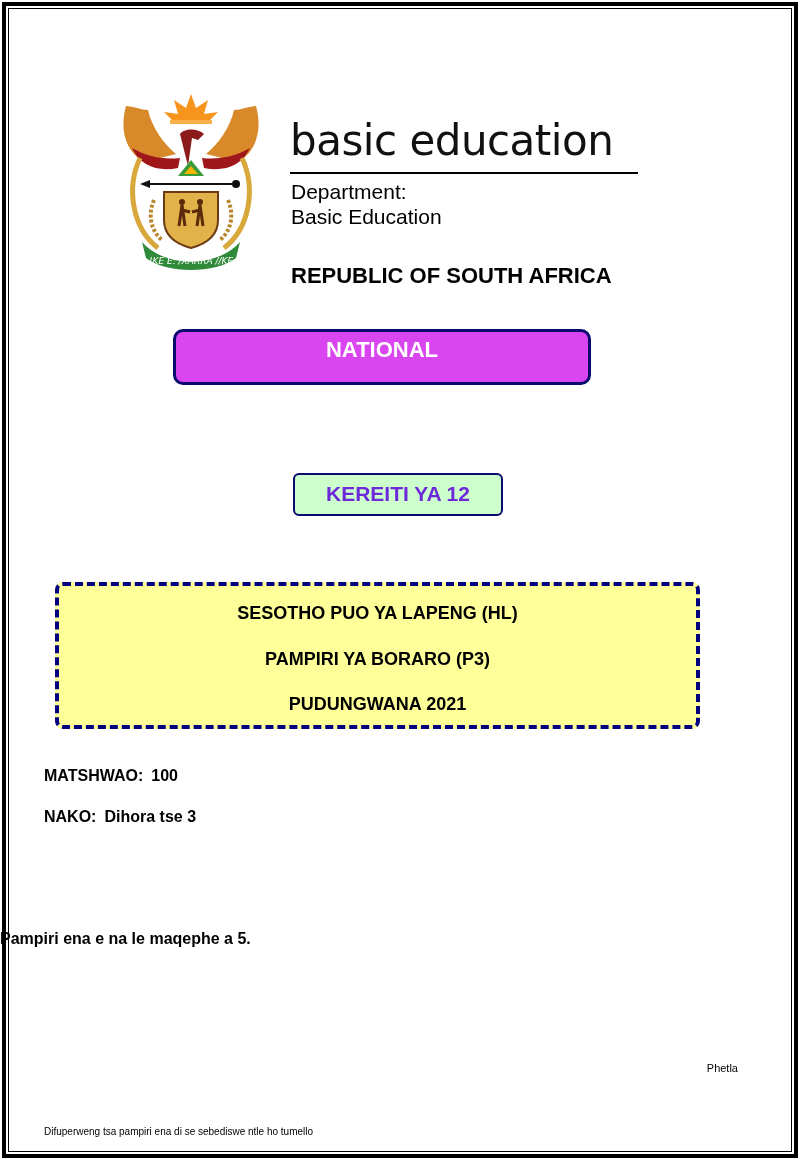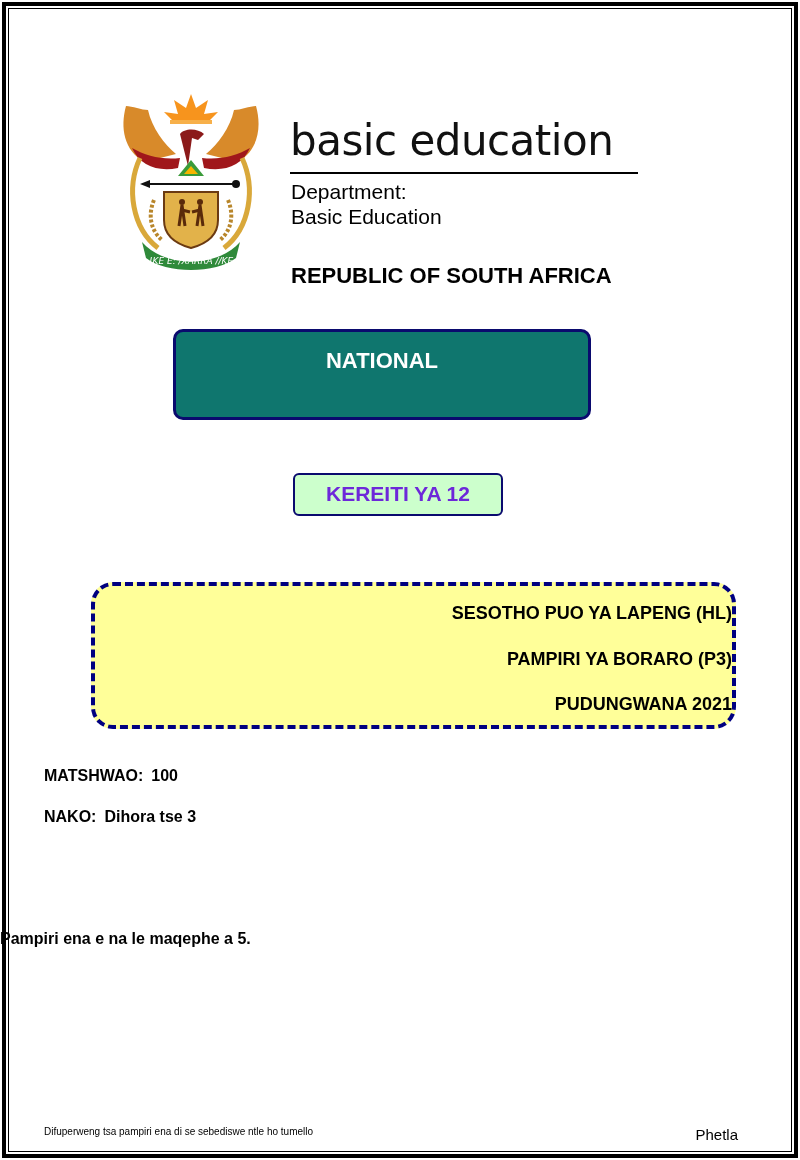--- a/index.html
+++ b/index.html
@@ -9,39 +9,39 @@
 
   .crest { position: absolute; left: 118px; top: 88px; width: 146px; height: 182px; }
 
   .brand-title { position: absolute; left: 290px; top: 120px; font-family: "DejaVu Sans", sans-serif; font-size: 42px; font-weight: normal; letter-spacing: -0.5px; line-height: 1; color: #111; }
   .brand-rule { position: absolute; left: 290px; top: 172px; width: 348px; height: 2px; background: #000; }
   .brand-line { position: absolute; left: 291px; font-size: 21px; line-height: 1; color: #000; }
   .brand-line.l1 { top: 181px; }
   .brand-line.l2 { top: 206px; }
   .brand-line.l3 { top: 230px; font-weight: bold; font-size: 22px; margin-top: 35px; }
 
-  .nsc-box { position: absolute; left: 173px; top: 329px; width: 418px; height: 91px; box-sizing: border-box; background: #0f766e; border: 3px solid #0a0a6e; border-radius: 10px; color: #fff; text-align: center; font-weight: bold; font-size: 22px; line-height: 27px; padding-top: 15px; }
+  .nsc-box { position: absolute; left: 173px; top: 329px; width: 418px; height: 56px; box-sizing: border-box; background: #d946ef; border: 3px solid #0a0a6e; border-radius: 10px; color: #fff; text-align: center; font-weight: bold; font-size: 22px; line-height: 27px; padding-top: 4px; }
 
   .grade-box { position: absolute; left: 293px; top: 473px; width: 210px; height: 43px; box-sizing: border-box; background: #ccffcc; border: 2.5px solid #0a0a6e; border-radius: 6px; text-align: center; font-weight: bold; font-size: 21px; line-height: 38px; color: #6d28d9; }
 
-  .subject-box { position: absolute; left: 55px; top: 582px; width: 645px; height: 147px; box-sizing: border-box; background: #ffff99; border: 4px dashed #000080; border-radius: 22px; text-align: right; font-weight: bold; font-size: 18px; color: #000; margin-left: 36px; }
+  .subject-box { position: absolute; left: 55px; top: 582px; width: 645px; height: 147px; box-sizing: border-box; background: #ffff99; border: 4px dashed #000080; border-radius: 8px; text-align: center; font-weight: bold; font-size: 18px; color: #000; }
   .subject-line { position: absolute; left: 0; right: 0; line-height: 1; }
   .subject-line.s1 { top: 18px; }
   .subject-line.s2 { top: 64px; }
   .subject-line.s3 { top: 109px; }
 
   .meta { position: absolute; left: 44px; font-weight: bold; font-size: 16px; line-height: 1; }
   .meta.m1 { top: 768px; }
   .meta.m2 { top: 809px; }
   .meta .gap { display: inline-block; width: 8px; }
 
   .pages-note { position: absolute; left: 0; right: 0; top: 931px; text-align: left; font-weight: bold; font-size: 16px; line-height: 1; }
 
   .footer-left { position: absolute; left: 44px; top: 1127px; font-size: 10px; line-height: 1; }
-  .footer-right { position: absolute; right: 62px; top: 1127px; font-size: 15px; line-height: 1; }
+  .footer-right { position: absolute; right: 62px; top: 1063px; font-size: 11px; line-height: 1; }
 </style>
 </head>
 <body>
 
 <div class="frame-outer"></div>
 <div class="frame-inner"></div>
 
 <svg class="crest" viewBox="0 0 146 182" xmlns="http://www.w3.org/2000/svg">
 
   <polygon points="73,6 78,20 90,12 86,26 100,24 90,34 56,34 46,24 60,26 56,12 68,20" fill="#f7941d"></polygon>

